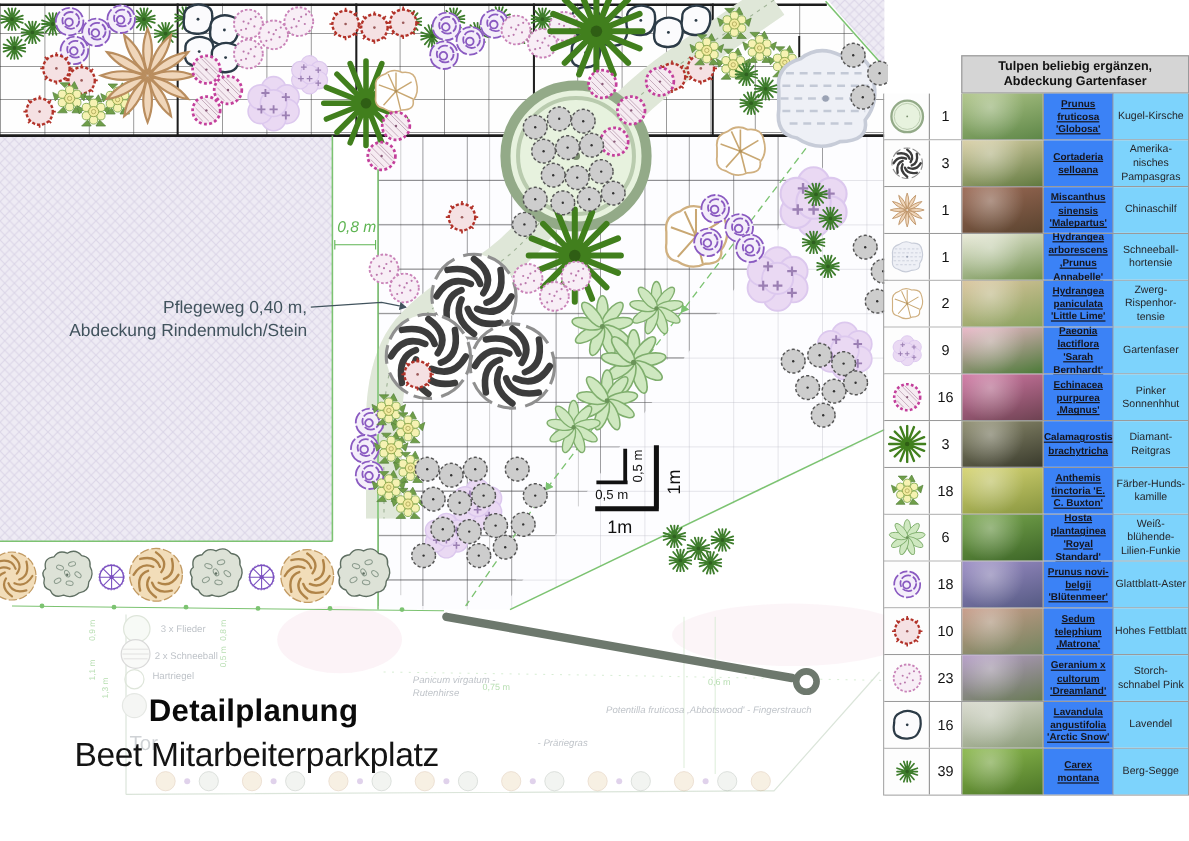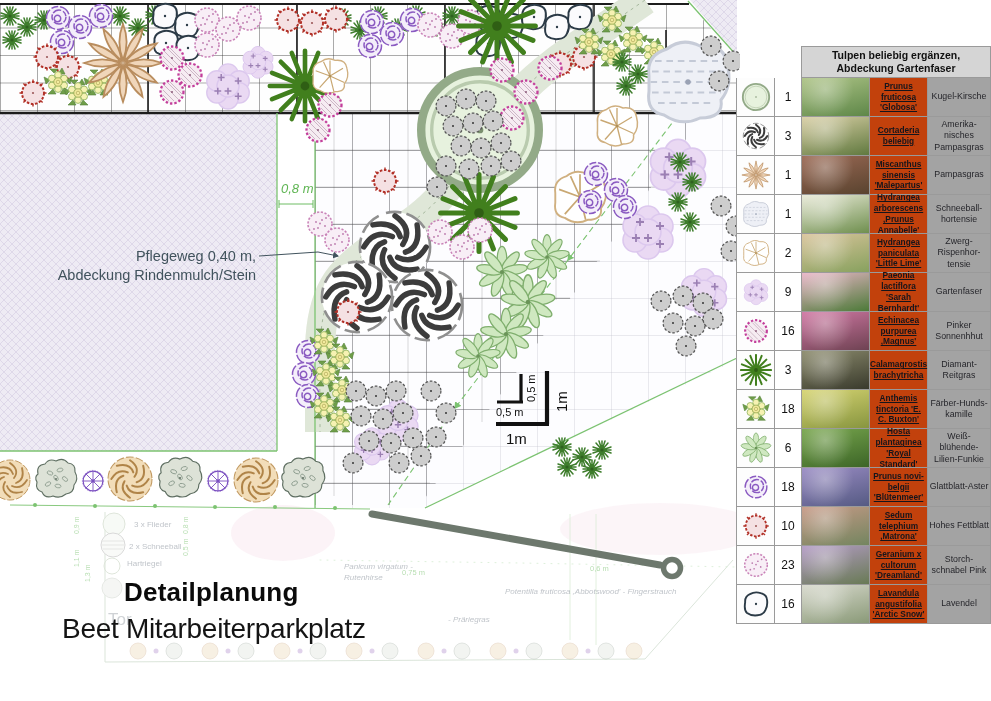--- a/index.html
+++ b/index.html
@@ -13,25 +13,25 @@
   .tbl-header{width:188px;height:30px;background:#d5d5d5;border:1px solid #9a9a9a;
       font-size:10.5px;font-weight:bold;color:#111;text-align:center;
       display:flex;flex-direction:column;justify-content:center;line-height:1.25;}
   #tbl-rows{border-left:1px solid #9a9a9a;border-right:1px solid #9a9a9a;}
   .t-row{display:flex;height:38px;border-bottom:1px solid #9a9a9a;}
   .t-sym{width:37px;background:#fdfdfd;border-right:1px solid #9a9a9a;
       display:flex;align-items:center;justify-content:center;}
   .t-qty{width:26px;border-right:1px solid #9a9a9a;display:flex;align-items:center;
       justify-content:center;font-size:12px;color:#111;background:#fff;}
   .t-photo{width:67px;border-right:1px solid #9a9a9a;}
-  .t-name{width:58px;border-right:1px solid #9a9a9a;background:#c2410c;
+  .t-name{width:58px;border-right:1px solid #9a9a9a;background:#3b82f6;
       font-size:8.3px;font-weight:bold;text-decoration:underline;color:#15151c;
       display:flex;align-items:center;justify-content:center;text-align:center;
       line-height:1.3;padding:1px;box-sizing:border-box;}
-  .t-desc{flex:1;background:#a3a3a3;font-size:8.8px;color:#26262b;
+  .t-desc{flex:1;background:#7dd3fc;font-size:8.8px;color:#26262b;
       display:flex;align-items:center;justify-content:center;text-align:center;
       line-height:1.3;padding:1px;box-sizing:border-box;}
 </style>
 </head>
 <body>
 
 <div class="page">
 
 <svg id="plan" width="740" height="701" viewBox="0 0 740 701" font-family="Liberation Sans, sans-serif">
   <defs>
@@ -590,33 +590,33 @@
           <div class="t-desc">Kugel-Kirsche</div>
         </div>
         <div class="t-row">
           <div class="t-sym">
             <svg viewBox="-17 -17 34 34" width="32" height="32">
               <use href="#sym-cortaderia"></use>
             </svg>
           </div>
           <div class="t-qty">3</div>
           <div class="t-photo" style="background: radial-gradient(circle at 35% 30%, rgba(255, 255, 255, 0.35), rgba(255, 255, 255, 0) 55%), linear-gradient(165deg, rgb(217, 207, 165), rgb(96, 121, 63));"></div>
-          <div class="t-name">Cortaderia beliebig</div>
+          <div class="t-name">Cortaderia selloana</div>
           <div class="t-desc">Amerika-nisches Pampasgras</div>
         </div>
         <div class="t-row">
           <div class="t-sym">
             <svg viewBox="-17 -17 34 34" width="32" height="32">
               <use href="#sym-miscanthus"></use>
             </svg>
           </div>
           <div class="t-qty">1</div>
           <div class="t-photo" style="background: radial-gradient(circle at 35% 30%, rgba(255, 255, 255, 0.35), rgba(255, 255, 255, 0) 55%), linear-gradient(165deg, rgb(156, 106, 85), rgb(89, 67, 47));"></div>
           <div class="t-name">Miscanthus sinensis 'Malepartus'</div>
-          <div class="t-desc">Pampasgras</div>
+          <div class="t-desc">Chinaschilf</div>
         </div>
         <div class="t-row">
           <div class="t-sym">
             <svg viewBox="-17 -17 34 34" width="32" height="32">
               <use href="#sym-hydrangea_arb"></use>
             </svg>
           </div>
           <div class="t-qty">1</div>
           <div class="t-photo" style="background: radial-gradient(circle at 35% 30%, rgba(255, 255, 255, 0.35), rgba(255, 255, 255, 0) 55%), linear-gradient(165deg, rgb(233, 234, 216), rgb(111, 143, 78));"></div>
           <div class="t-name">Hydrangea arborescens ,Prunus Annabelle'</div>
@@ -725,16 +725,27 @@
           <div class="t-sym">
             <svg viewBox="-17 -17 34 34" width="32" height="32">
               <use href="#sym-lavandula"></use>
             </svg>
           </div>
           <div class="t-qty">16</div>
           <div class="t-photo" style="background: radial-gradient(circle at 35% 30%, rgba(255, 255, 255, 0.35), rgba(255, 255, 255, 0) 55%), linear-gradient(165deg, rgb(216, 217, 205), rgb(138, 154, 120));"></div>
           <div class="t-name">Lavandula angustifolia 'Arctic Snow'</div>
           <div class="t-desc">Lavendel</div>
         </div>
+        <div class="t-row">
+          <div class="t-sym">
+            <svg viewBox="-17 -17 34 34" width="32" height="32">
+              <use href="#sym-carex"></use>
+            </svg>
+          </div>
+          <div class="t-qty">39</div>
+          <div class="t-photo" style="background: radial-gradient(circle at 35% 30%, rgba(255, 255, 255, 0.35), rgba(255, 255, 255, 0) 55%), linear-gradient(165deg, rgb(140, 185, 78), rgb(76, 118, 39));"></div>
+          <div class="t-name">Carex montana</div>
+          <div class="t-desc">Berg-Segge</div>
+        </div>
       </div>
 </div>
 
 </div>
 
 </body></html>

